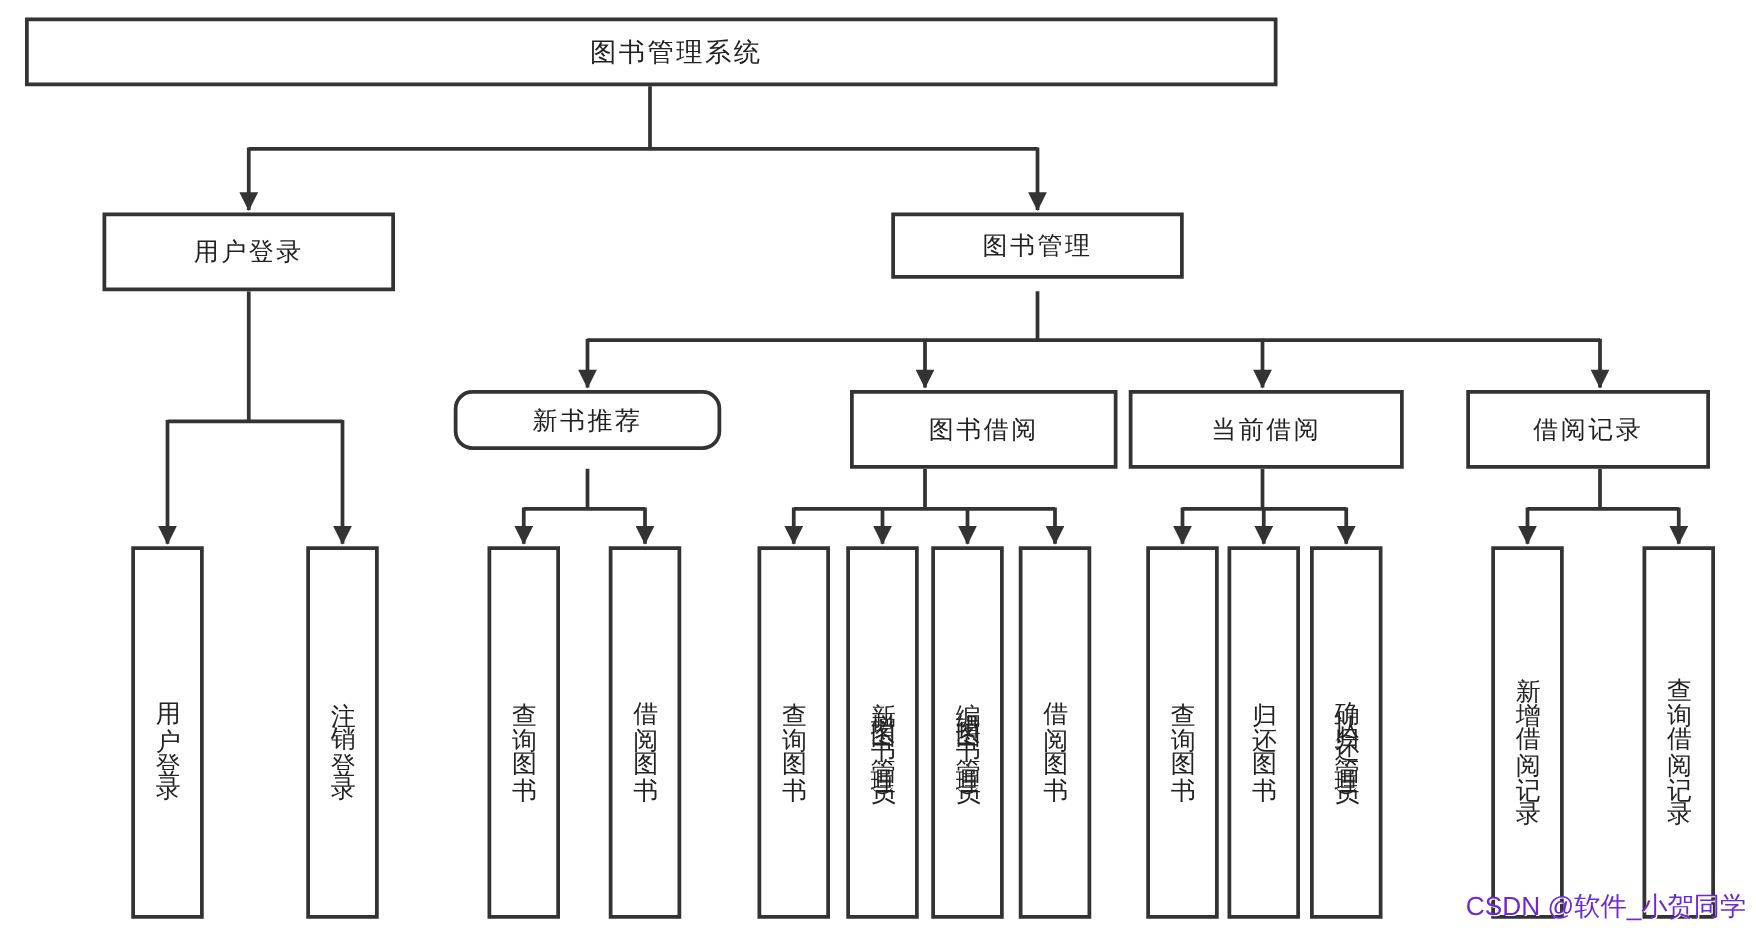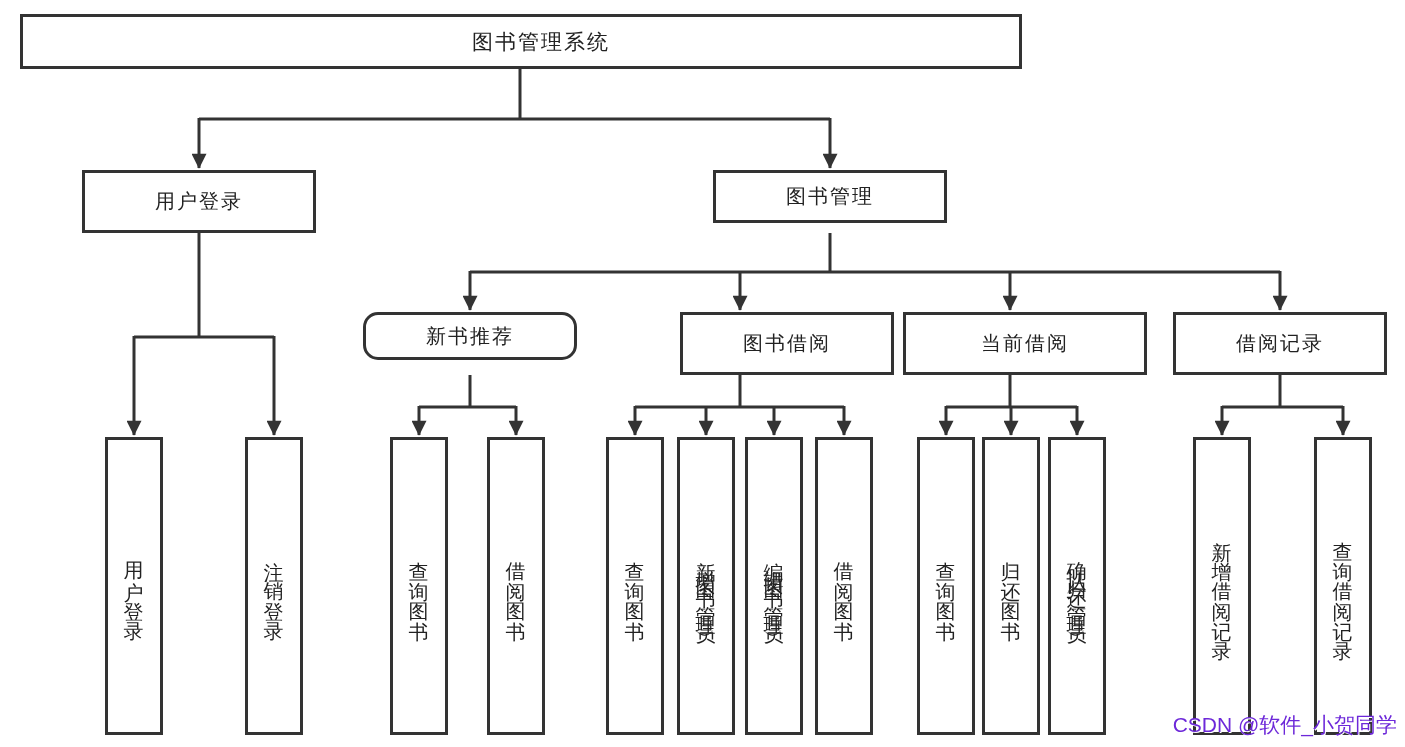--- a/index.html
+++ b/index.html
@@ -127,24 +127,24 @@
   <div class="hbox" style="left:713px; top:170px; width:234px; height:53px;">
     <span>图书管理</span>
   </div>
 
   <div class="hbox" style="left:363px; top:312px; width:214px; height:48px;border-radius:15px;">
     <span>新书推荐</span>
   </div>
   <div class="hbox" style="left:633px; top:312px; width:214px; height:63px;margin-left:47px;">
     <span>图书借阅</span>
   </div>
-  <div class="hbox" style="left:903px; top:312px; width:244px; height:63px;">
+  <div class="hbox" style="left:903px; top:312px; width:220px; height:63px;">
     <span>当前借阅</span>
   </div>
-  <div class="hbox" style="left:1173px; top:312px; width:214px; height:63px;">
+  <div class="hbox" style="left:1173px; top:312px; width:195px; height:63px;">
     <span>借阅记录</span>
   </div>
 
   <div class="vbox" style="left:105px;">
     <span class="vlabel" style="letter-spacing: 20px;">用户登录</span>
   </div>
   <div class="vbox" style="left:245px;">
     <span class="vlabel" style="letter-spacing: 20px;">注销登录</span>
   </div>
 

